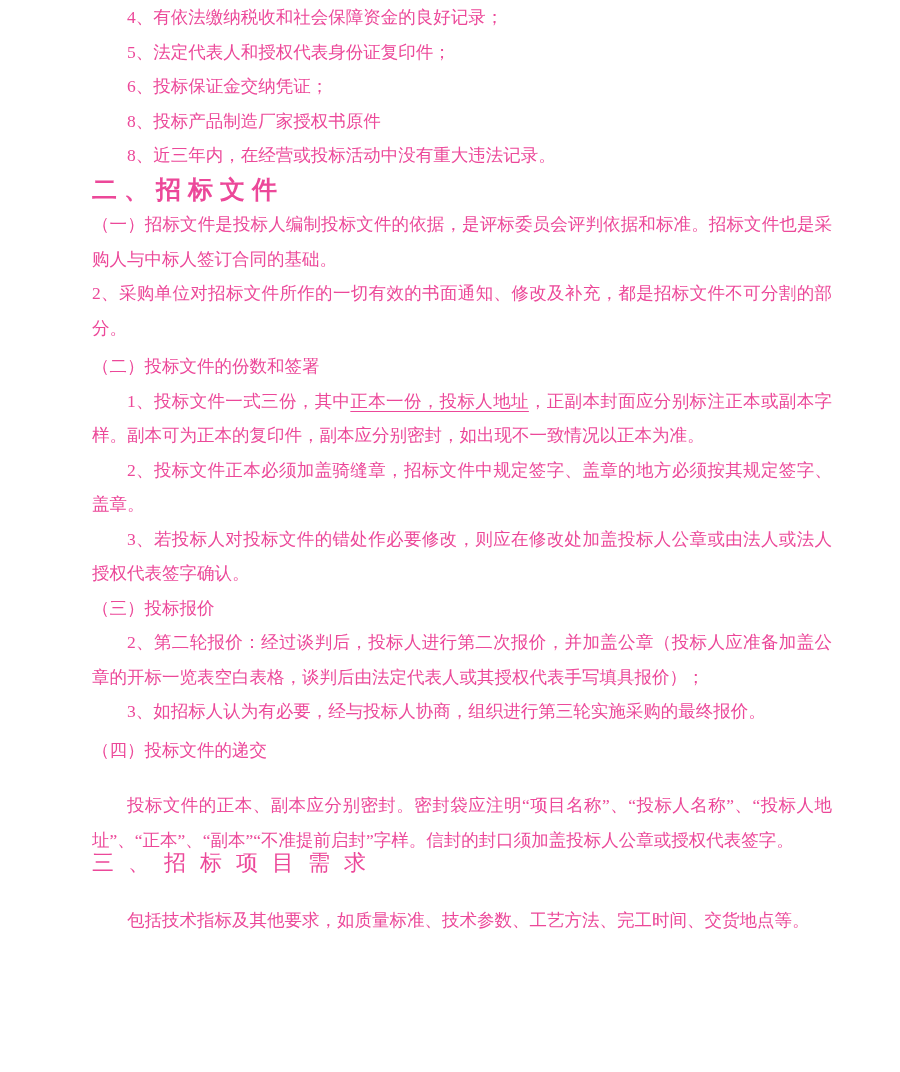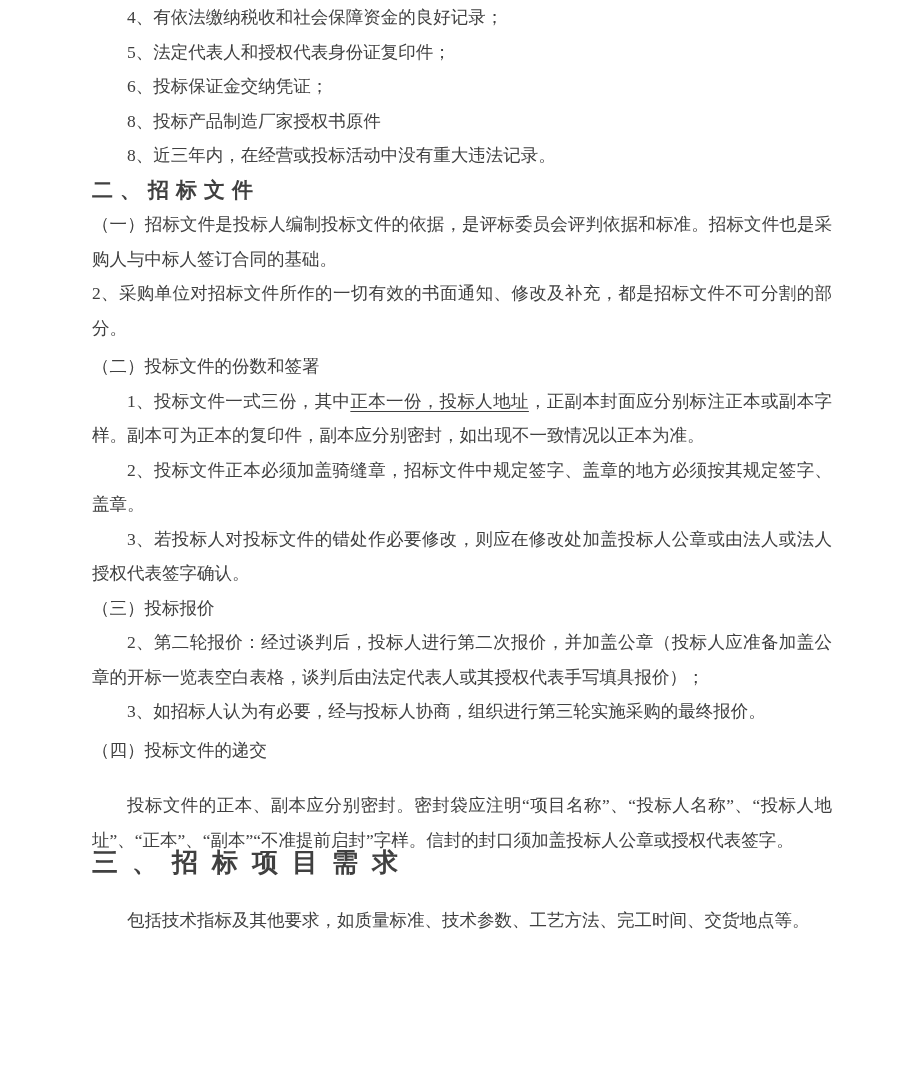--- a/index.html
+++ b/index.html
@@ -11,41 +11,41 @@
     position: relative;
     width: 900px;
     height: 1072px;
     background: #ffffff;
     overflow: hidden;
     box-sizing: border-box;
     padding: 0 68px 0 92px;
     font-family: "Liberation Serif", "DejaVu Serif", serif;
     font-size: 17.5px;
     line-height: 34.5px;
-    color: #404040;
+    color: #ec4899;
   }
   .doc {
     width: 740px;
   }
   .para {
     margin: 0;
     text-align: justify;
   }
   .ind {
     text-indent: 2em;
   }
   .h2 {
     font-weight: bold;
     letter-spacing: 7px;
-    font-size: 21px;
+    font-size: 25px;
   }
   .h3 {
-    font-weight: bold;
+    font-weight: normal;
     letter-spacing: 14px;
-    font-size: 26px;
+    font-size: 22px;
     margin-top: -11px;
   }
   .mt4  { margin-top: 4px; }
   .mt3  { margin-top: 21px; }
   .mt22 { margin-top: 22px; }
   .u {
     text-decoration: underline;
     text-underline-offset: 4px;
   }
 </style>

